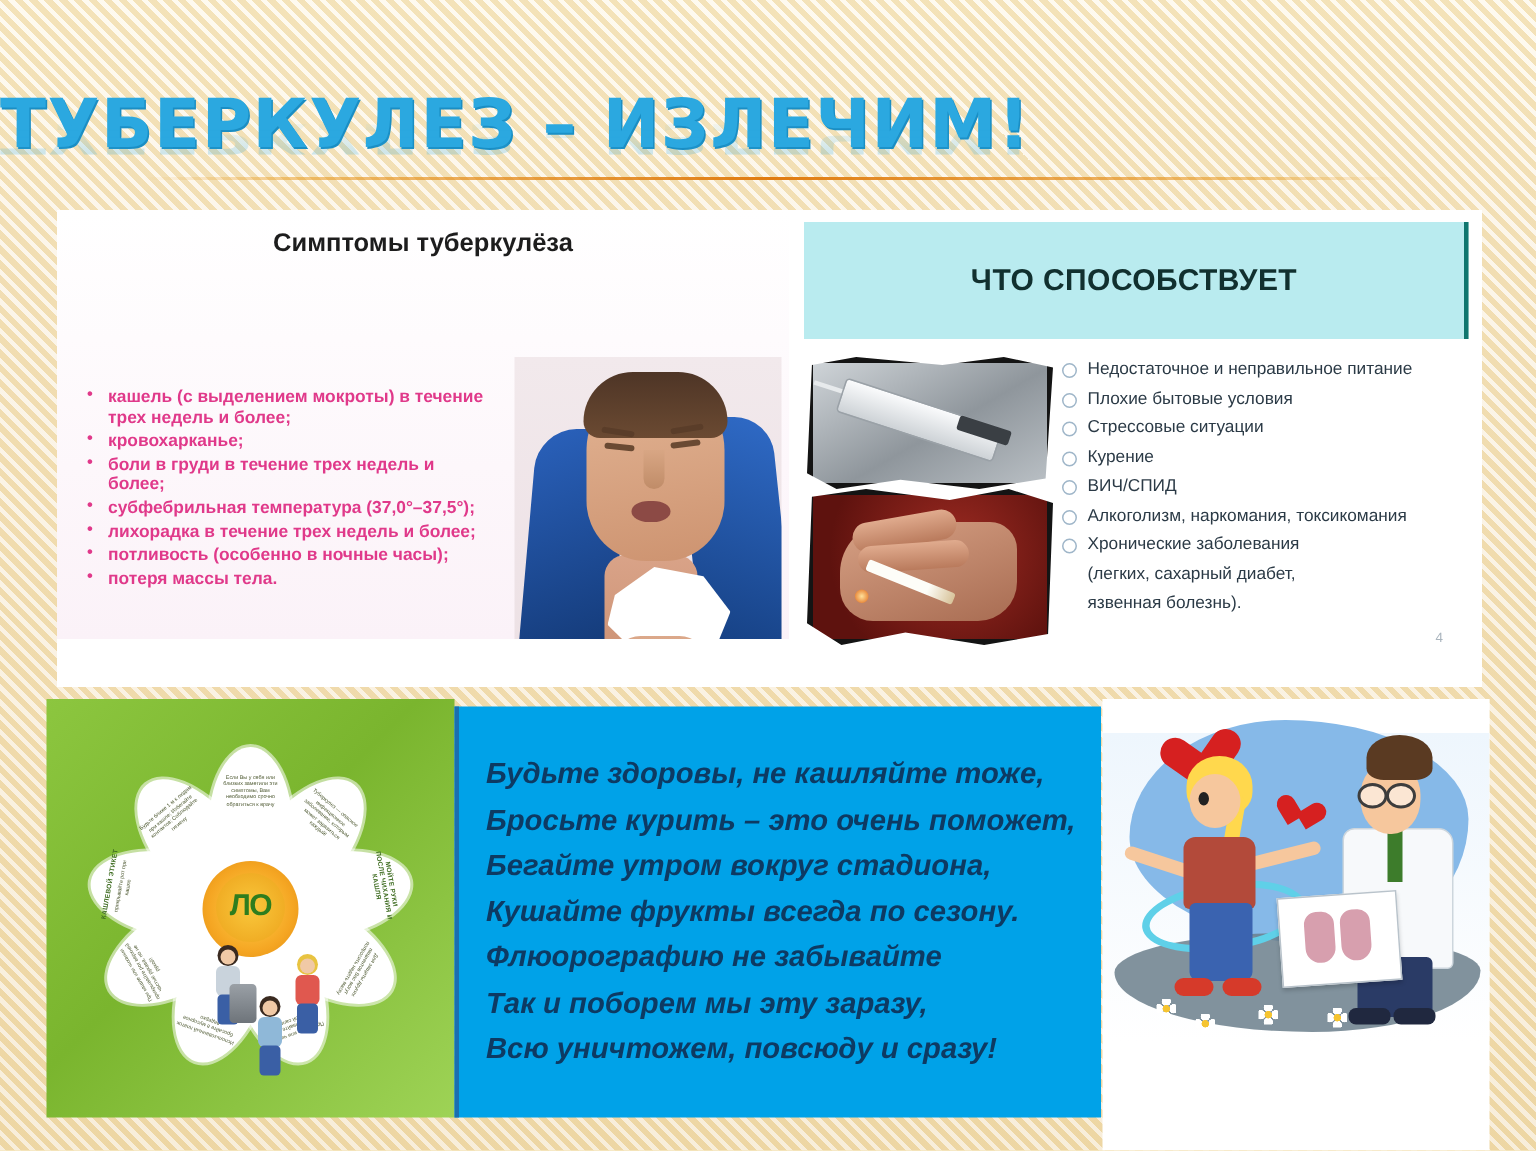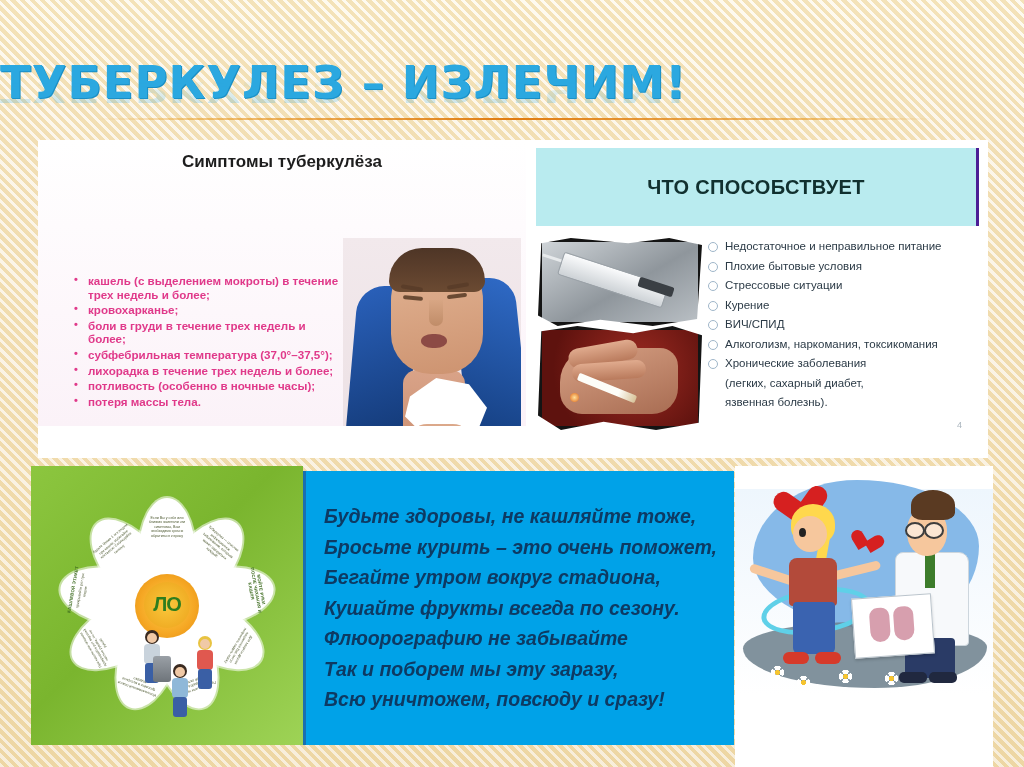--- a/index.html
+++ b/index.html
@@ -64,21 +64,21 @@
     font-weight:bold;font-size:17px;color:#1d1d1d;
   }
   #symptoms-intro{
     margin:12px 16px 0 22px;
     font-family:"Liberation Sans", sans-serif;
     font-weight:bold;font-size:14.5px;line-height:17px;
     color:#2f9e8f;
   }
   #symptoms-list{
     position:absolute;left:18px;top:118px;width:270px;
-    list-style:none;margin:16px;padding:0;
+    list-style:none;margin:0;padding:0;
   }
   #symptoms-list li{
     position:relative;padding-left:16px;margin-bottom:2px;
     font-family:"Liberation Sans", sans-serif;
     font-weight:bold;font-size:11.6px;line-height:13.6px;
     color:#e0398a;
   }
   #symptoms-list li:before{
     content:"•";position:absolute;left:2px;top:-1px;color:#e0398a;font-size:11px;
   }
@@ -120,21 +120,21 @@
   .cm-hand{position:absolute;left:66px;top:186px;width:62px;height:34px;
     background:linear-gradient(180deg,#dca98b,#c58e6c);border-radius:18px 18px 10px 10px;}
   
   #causes-card{
     position:absolute;left:488px;top:0;width:462px;height:318px;
     background:#ffffff;
   }
   #causes-heading-box{
     position:absolute;left:10px;top:8px;width:440px;height:78px;
     background:#b9ebef;
-    border-right:3px solid #4c1d95;
+    border-right:3px solid #0f766e;
     display:flex;align-items:center;justify-content:center;
   }
   #causes-heading{
     font-family:"Liberation Sans", sans-serif;
     font-weight:bold;font-size:20px;line-height:25px;color:#11302f;
     text-align:center;text-transform:uppercase;letter-spacing:0.3px;
   }
   #photo-syringe{
     position:absolute;left:12px;top:98px;width:156px;height:80px;
     background:linear-gradient(150deg,#cfd4d8,#8f969c 55%,#b9bfc4);

